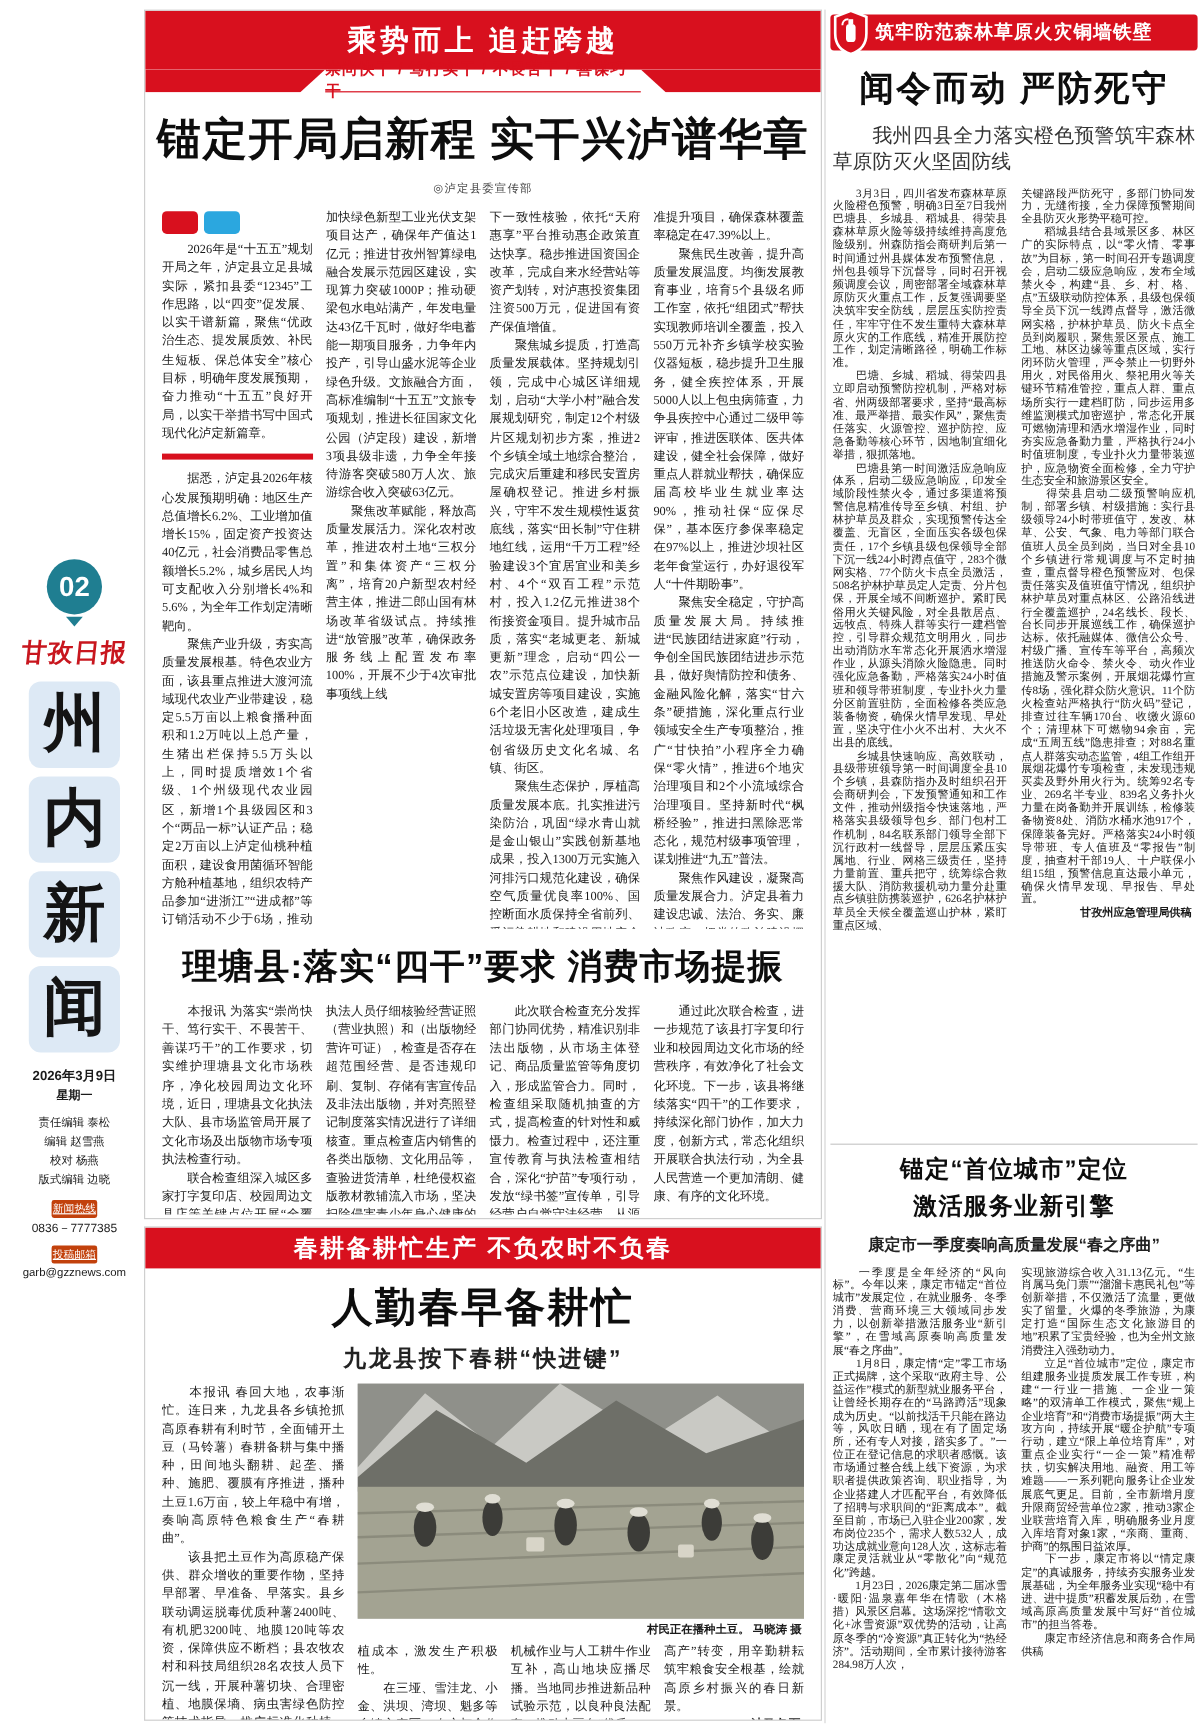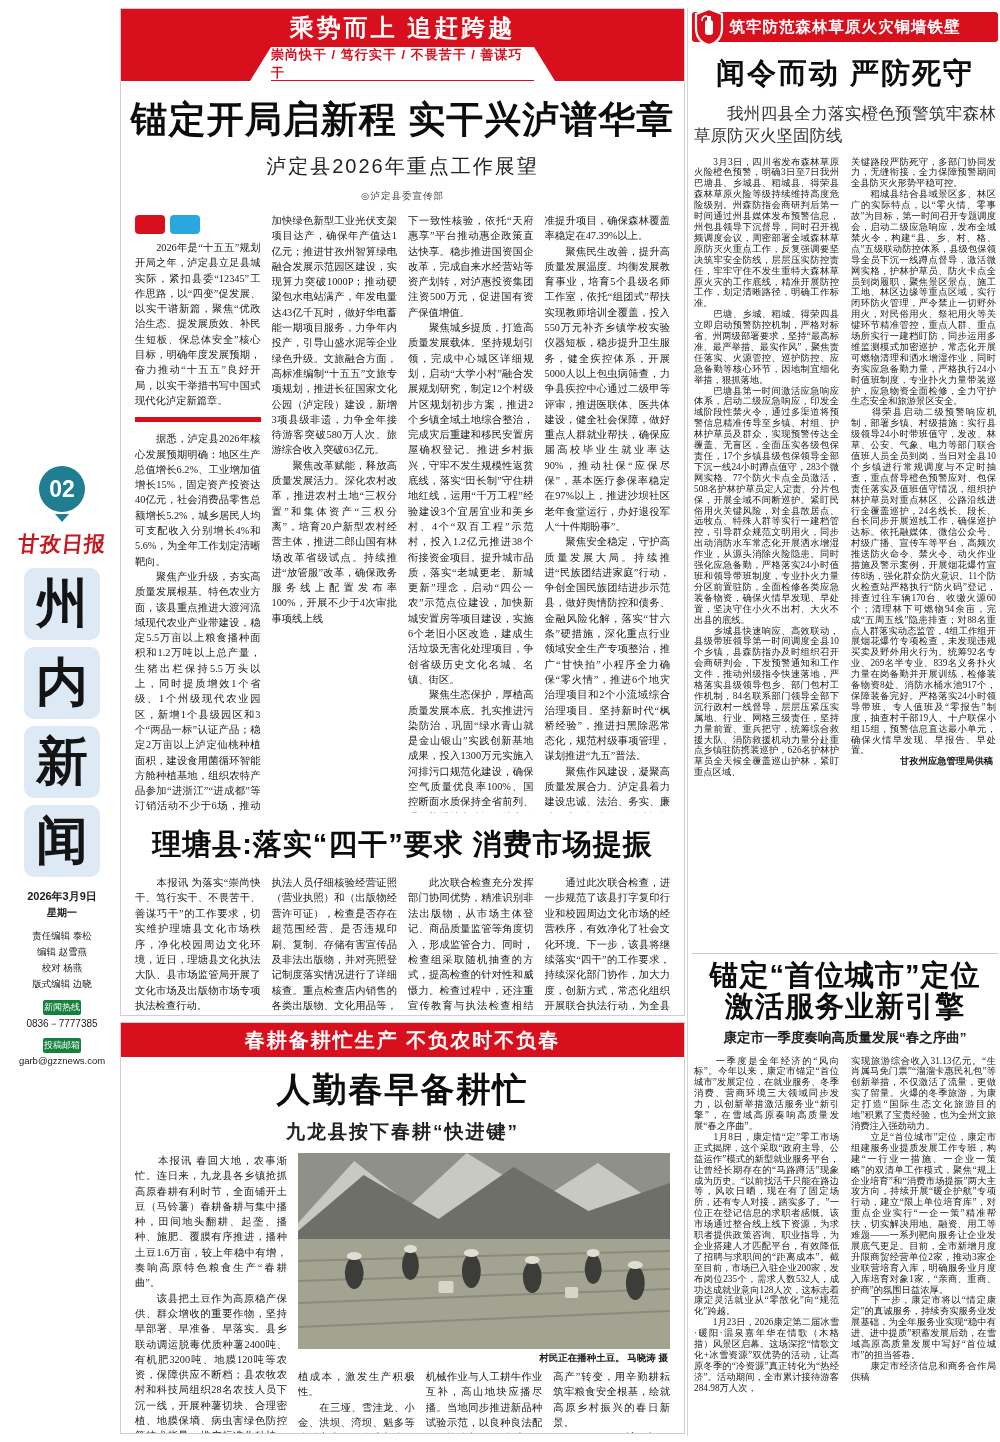--- a/index.html
+++ b/index.html
@@ -12,33 +12,33 @@
   .pg-tail{width:0;height:0;border-left:7px solid transparent;border-right:7px solid transparent;
            border-top:8px solid #1f7e91;margin:2px auto 8px;}
   .masthead{color:#c8161e;font-family:"Liberation Serif","DejaVu Serif",serif;font-weight:bold;
             font-size:21px;letter-spacing:1px;transform:skewX(-6deg);margin-bottom:10px;}
   .sec-box{width:76px;height:72px;background:#dde9f5;border-radius:10px;margin:7px auto;
            font-family:"Liberation Serif","DejaVu Serif",serif;font-weight:bold;
            font-size:52px;line-height:72px;color:#141414;}
   .side-date{font-size:11px;font-weight:bold;margin-top:12px;}
   .side-week{font-size:10px;font-weight:bold;margin:2px 0 8px;}
   .staff{font-size:9.5px;line-height:1.7;color:#222;}
-  .pill{display:inline-block;background:#15803d;color:#fff;font-size:9px;
-        padding:1px 1px;border-radius:2px;margin-top:7px;}
+  .pill{display:inline-block;background:#c2410c;color:#fff;font-size:9px;
+        padding:1px 1px;border-radius:2px;margin-top:7px;text-decoration:underline;}
   .side-num{font-size:10px;margin-top:2px;}
   .side-mail{font-size:9.5px;margin-top:2px;}
   .vdivider{position:absolute;left:687px;top:8px;width:1px;height:1428px;background:#d6d6d6;}
   
   .left-main{position:absolute;left:120px;top:8px;width:565px;}
   .box{border:1px solid #cfcfcf;background:#fff;box-sizing:border-box;}
   .box1{height:1008px;overflow:hidden;}
   .box2{height:412px;margin-top:6px;overflow:hidden;}
-  .banner{height:38px;background:#d8101e;color:#fff;display:flex;align-items:center;
+  .banner{height:49px;background:#d8101e;color:#fff;display:flex;align-items:center;
           justify-content:center;font-size:24px;font-weight:bold;letter-spacing:3px;}
-  .banner-tail{display:flex;height:34px;}
+  .banner-tail{display:flex;height:19px;}
   .tail-left,.tail-right{width:150px;background:#d8101e;}
   .tail-left{clip-path:polygon(0 0,100% 0,86% 100%,0 100%);}
   .tail-right{clip-path:polygon(0 0,100% 0,100% 100%,14% 100%);}
   .tail-mid{flex:1;display:flex;align-items:center;justify-content:center;
             color:#d8101e;font-size:13px;font-weight:bold;letter-spacing:1px;
             border-bottom:1px solid #d8101e;}
   .h-main{margin:14px 6px 0;text-align:center;font-size:37px;font-weight:bold;color:#0d0d0d;letter-spacing:1px;}
   .h-sub{margin:8px 0 0;text-align:center;font-size:20px;font-weight:normal;color:#222;letter-spacing:2px;}
   .byline-center{text-align:center;font-size:9.5px;color:#444;margin-top:10px;letter-spacing:1px;}
   .cols{display:flex;gap:11px;padding:0 14px;}
@@ -70,21 +70,21 @@
   .right-main{position:absolute;left:692px;top:8px;width:306px;}
   .banner-r{position:relative;height:30px;background:#d8101e;border-radius:3px;color:#fff;
             display:flex;align-items:center;justify-content:center;font-size:15.5px;
             font-weight:bold;letter-spacing:1px;margin:4px 0 0 0;}
   .shield{position:absolute;left:2px;top:-4px;}
   .h-fire{margin:12px 0 0;text-align:center;font-size:29px;font-weight:bold;letter-spacing:2px;color:#0d0d0d;}
   .fire-sub{margin:8px 2px 0;font-size:16.5px;color:#333;text-indent:2em;line-height:1.35;text-align:justify;}
   .cols-fire{margin-top:10px;height:788px;font-size:9.3px;line-height:10.9px;padding:0 2px;gap:12px;}
   .cols-fire .col,.cols-kd .col{font-size:inherit;}
   .r-divider{border:none;border-top:1px solid #c9c9c9;margin:8px 0 6px;}
-  .h-kd{margin:4px 0 0;text-align:center;font-size:29px;font-weight:bold;line-height:31px;color:#0d0d0d;letter-spacing:1px;}
+  .h-kd{margin:4px 0 0;text-align:center;font-size:20px;font-weight:bold;line-height:31px;color:#0d0d0d;letter-spacing:1px;}
   .kd-sub{margin:7px 0 0;text-align:center;font-size:13.5px;font-weight:bold;color:#222;}
   .cols-kd{margin-top:9px;height:408px;font-size:9.3px;line-height:10.9px;padding:0 2px;gap:12px;}
 </style>
 </head>
 <body>
 
 <div class="page">
 
   <aside class="sidebar">
     <div class="pg-badge">02</div>
@@ -113,21 +113,20 @@
   <main class="left-main">
 
     <section class="box box1">
       <div class="banner">乘势而上  追赶跨越</div>
       <div class="banner-tail">
         <div class="tail-left"></div>
         <div class="tail-mid">崇尚快干 / 笃行实干 / 不畏苦干 / 善谋巧干</div>
         <div class="tail-right"></div>
       </div>
       <h1 class="h-main">锚定开局启新程  实干兴泸谱华章</h1>
-      <h2 class="h-sub">泸定县2026年重点工作展望</h2>
       <div class="byline-center">◎泸定县委宣传部</div>
       <div class="cols cols-luding">
         <div class="col">
           <div class="deco">
             <span class="sq sq-red"></span>
             <span class="sq sq-blue"></span>
           </div>
           <div>
               <p class="para">　　2026年是“十五五”规划开局之年，泸定县立足县城实际，紧扣县委“12345”工作思路，以“四变”促发展、以实干谱新篇，聚焦“优政治生态、提发展质效、补民生短板、保总体安全”核心目标，明确年度发展预期，奋力推动“十五五”良好开局，以实干举措书写中国式现代化泸定新篇章。</p>
             </div>

